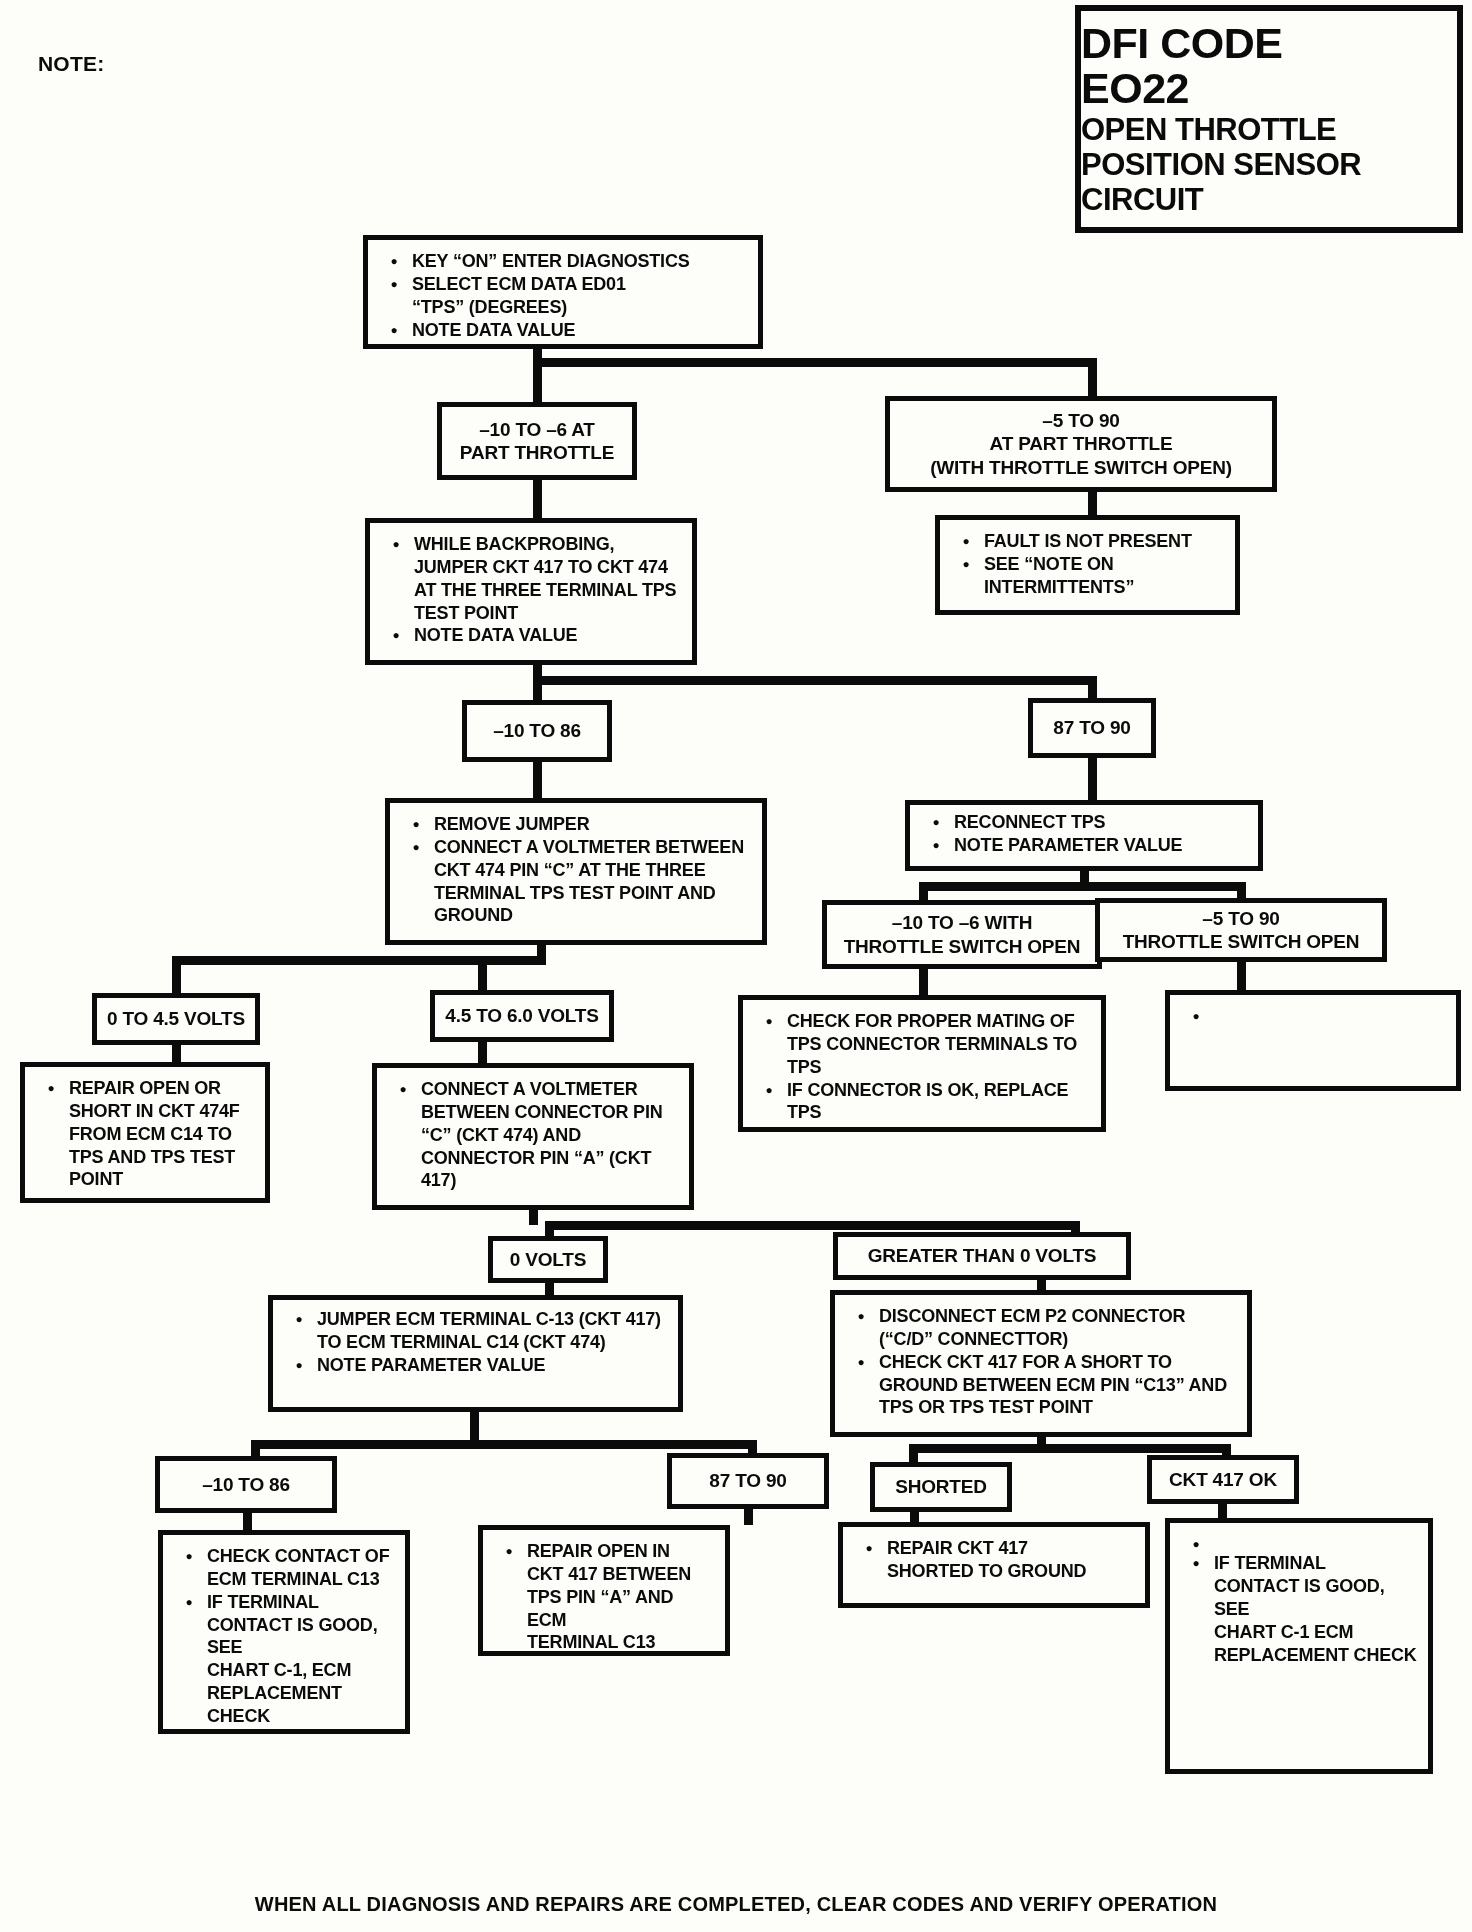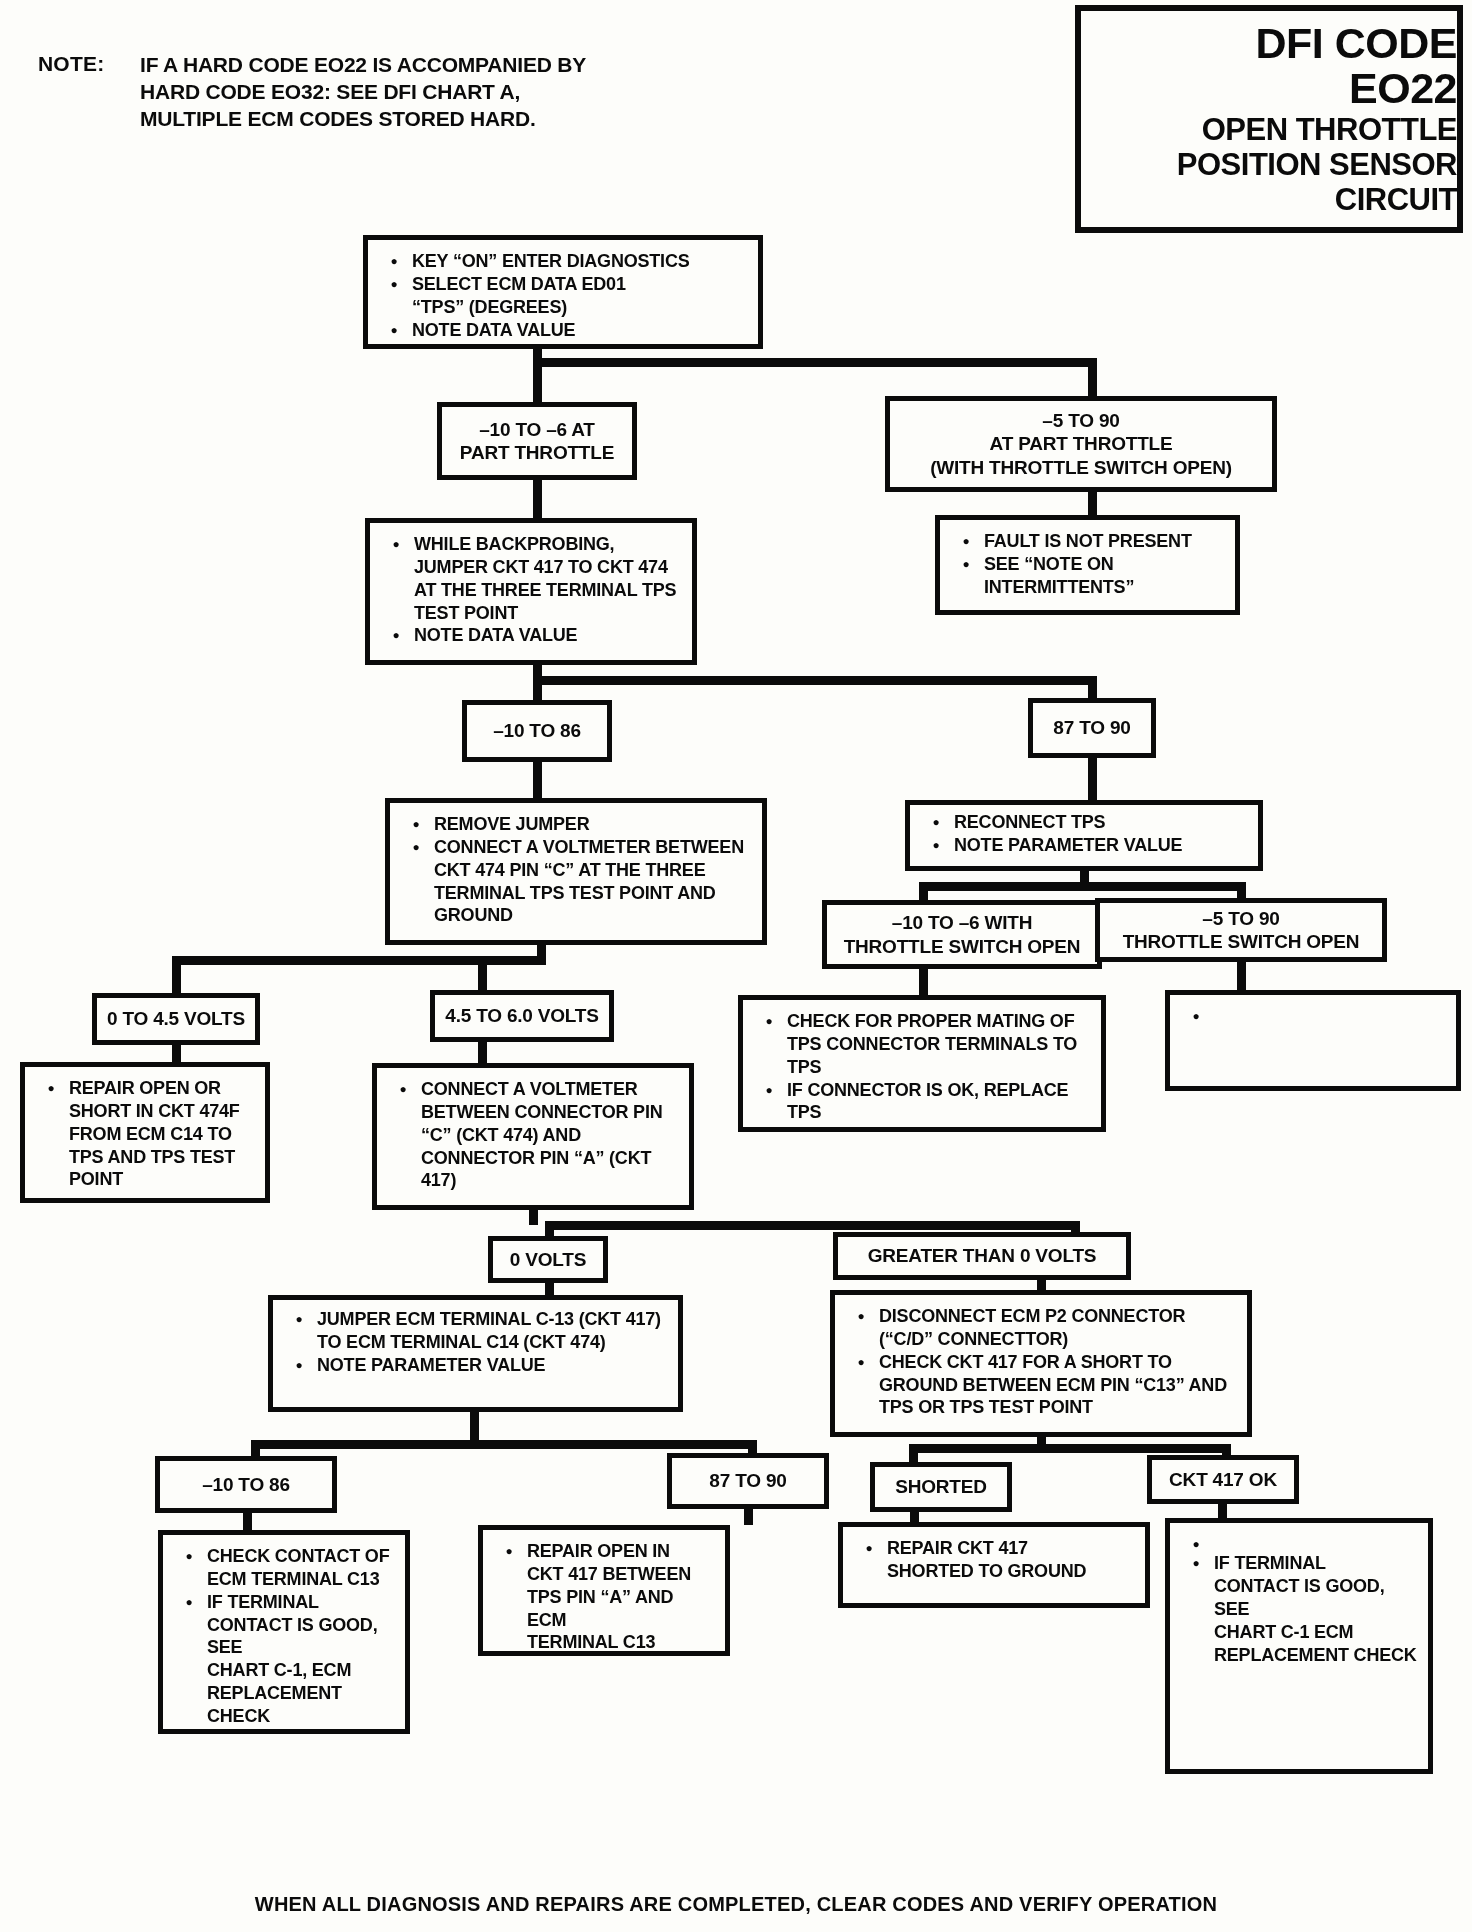--- a/index.html
+++ b/index.html
@@ -28,39 +28,36 @@
   .bullets .txt { white-space:pre-line; }
   .line { position:absolute; background:#0b0b0b; }
   .note-label { position:absolute; left:38px; top:52px; font-size:21px; font-weight:bold; letter-spacing:0.2px; }
   .note-text {
     position:absolute; left:140px; top:52px; width:580px;
     font-size:21px; font-weight:bold; line-height:1.28; letter-spacing:-0.2px; white-space:pre-line;
   }
   .title-box {
     position:absolute; left:1075px; top:5px; width:388px; height:228px;
     border:6px solid #0b0b0b; background:#fdfdfa;
-    display:flex; flex-direction:column; align-items:flex-end; justify-content:center;
+    display:flex; flex-direction:column; align-items:flex-start; justify-content:center;
     text-align:center; font-weight:bold; letter-spacing:-0.5px;
   }
   .title-box .t-big { font-size:43px; line-height:1.05; }
   .title-box .t-mid { font-size:31px; line-height:1.13; }
   .footer {
     position:absolute; left:0; right:0; top:1893px; text-align:center;
     font-size:20px; font-weight:bold; letter-spacing:0.2px;
   }
 </style>
 </head>
 <body>
 
 <div class="page">
 
   <div class="note-label">NOTE:</div>
-  <div class="note-text">IF A HARD CODE EO22 IS ACCOMPANIED BY
-HARD CODE EO32: SEE DFI CHART A,
-MULTIPLE ECM CODES STORED HARD.</div>
 
   <div class="title-box">
     <div class="t-big">DFI CODE</div>
     <div class="t-big">EO22</div>
     <div class="t-mid">OPEN THROTTLE</div>
     <div class="t-mid">POSITION SENSOR</div>
     <div class="t-mid">CIRCUIT</div>
   </div>
 
   <div class="line" style="left:533px;top:349px;width:9px;height:14px;"></div>

